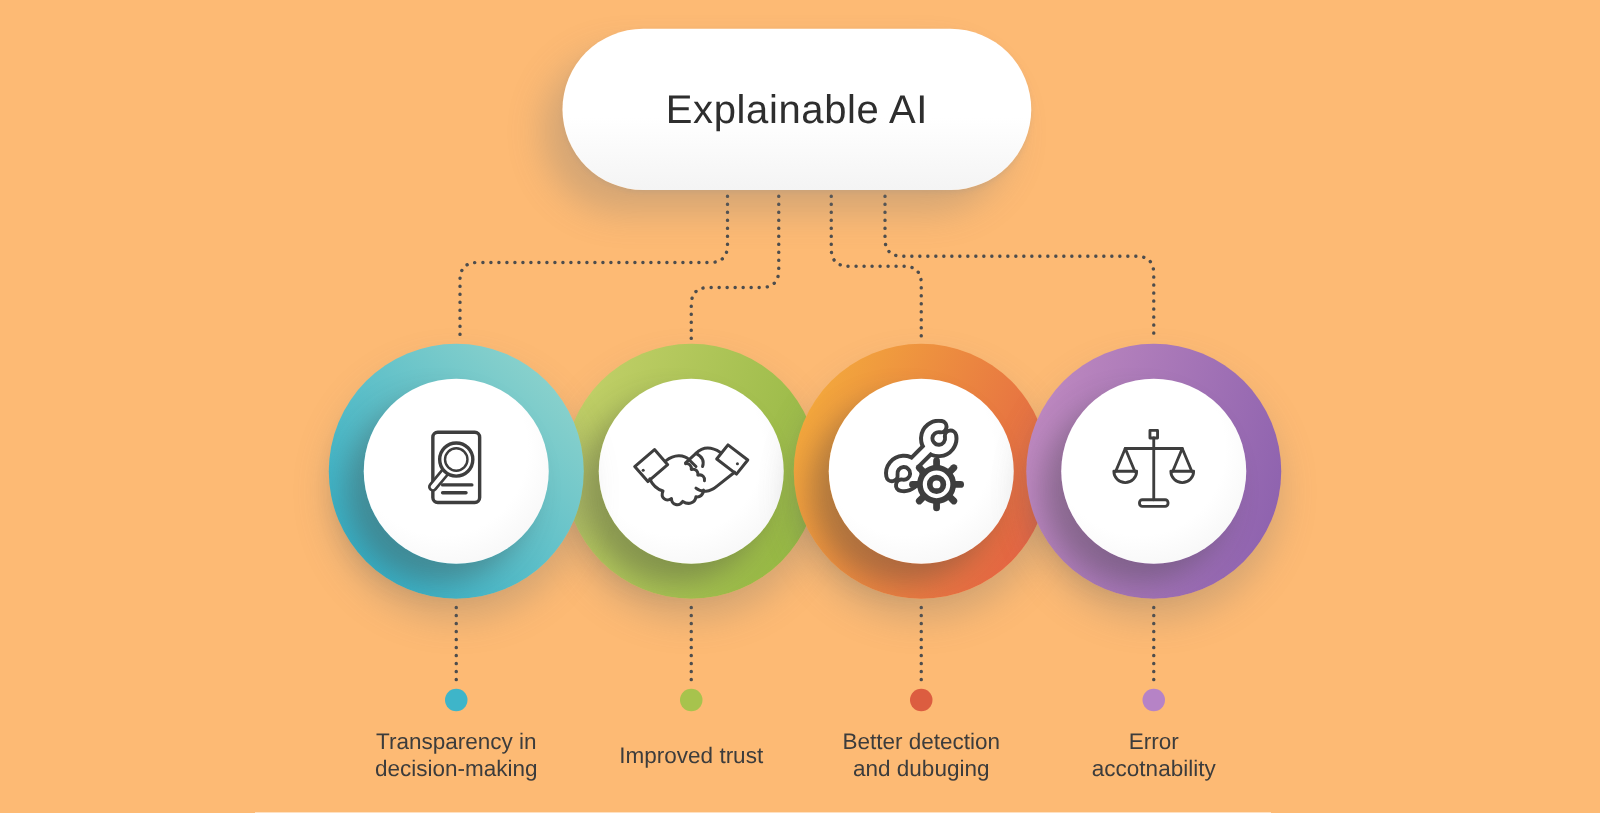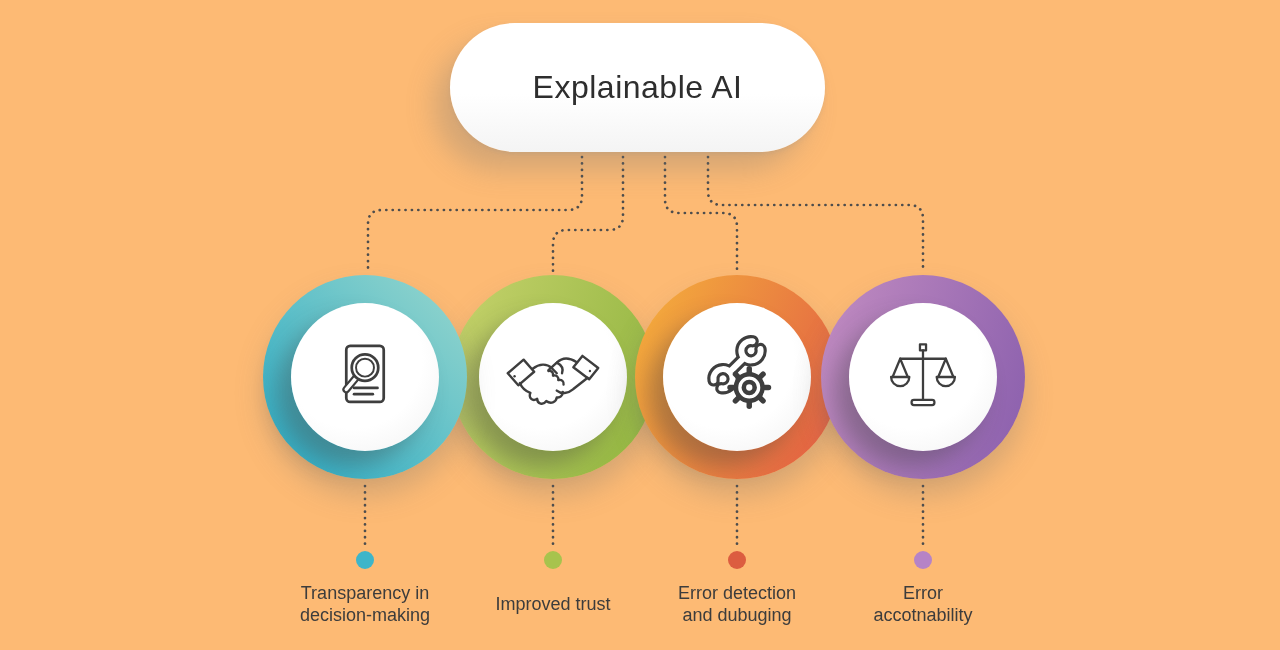--- a/index.html
+++ b/index.html
@@ -136,21 +136,21 @@
               <path d="M31 22.1 L31 19.3"></path>
                 <path d="M36.9 24.4 L38.9 22.4"></path>
             </g>
             <circle cx="31" cy="30" r="7.6" fill="#ffffff" stroke-width="2.6"></circle>
             <circle cx="31" cy="30" r="3.1" stroke-width="2.6"></circle>
           </g>
         </svg>
       </div>
     </div>
     <div class="dot" style="background: rgb(220, 93, 64);"></div>
-    <div class="label" style="color: rgb(60, 60, 60);">Error detection
+    <div class="label" style="color: rgb(60, 60, 60);">Better detection
 and dubuging</div>
   </div>
 
   <div class="item i4">
     <div class="ring" style="background: linear-gradient(105deg, rgb(194, 140, 193), rgb(138, 95, 173));">
       <div class="inner">
         <svg class="icon" width="76" height="76" viewBox="0 0 100 100">
           <g fill="none" stroke="#3e3e3e" stroke-width="3" stroke-linecap="round" stroke-linejoin="round">
             <rect x="46" y="7" width="8" height="8"></rect>
             <path d="M50 15 L50 80"></path>

